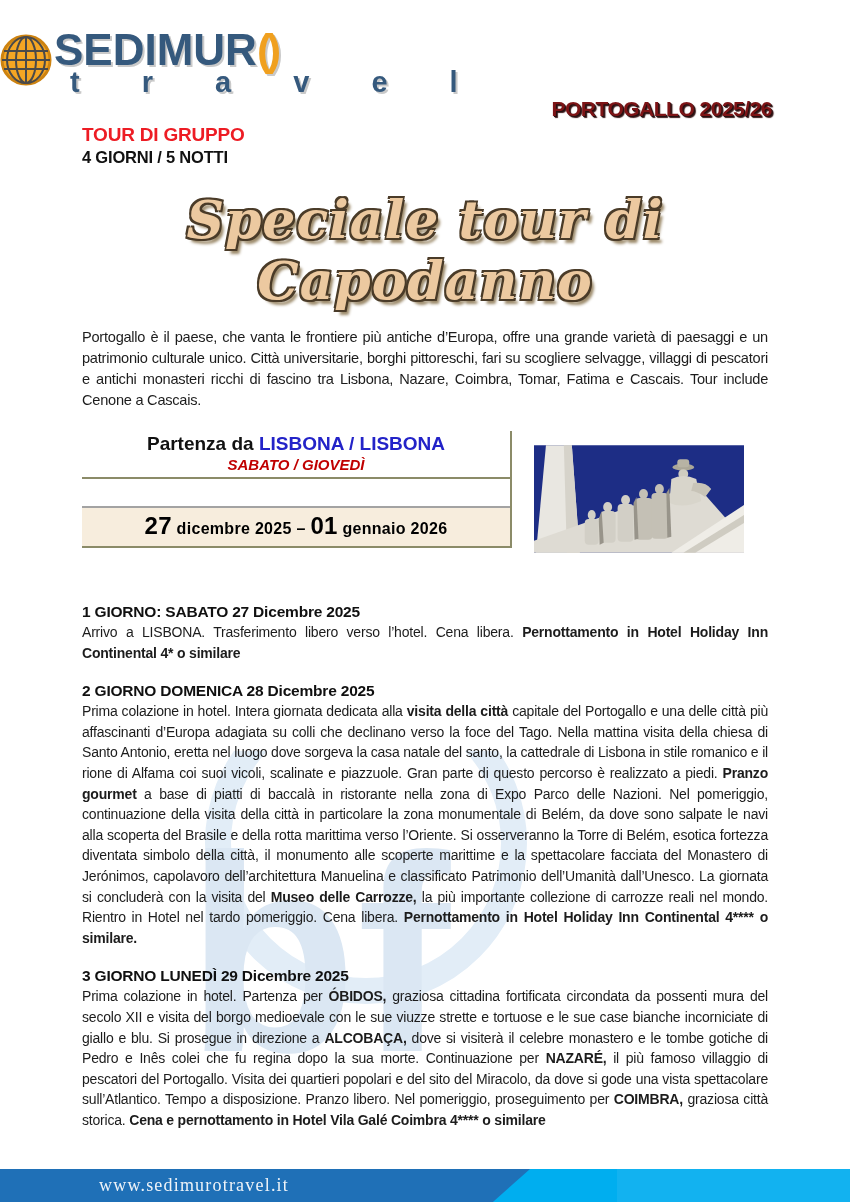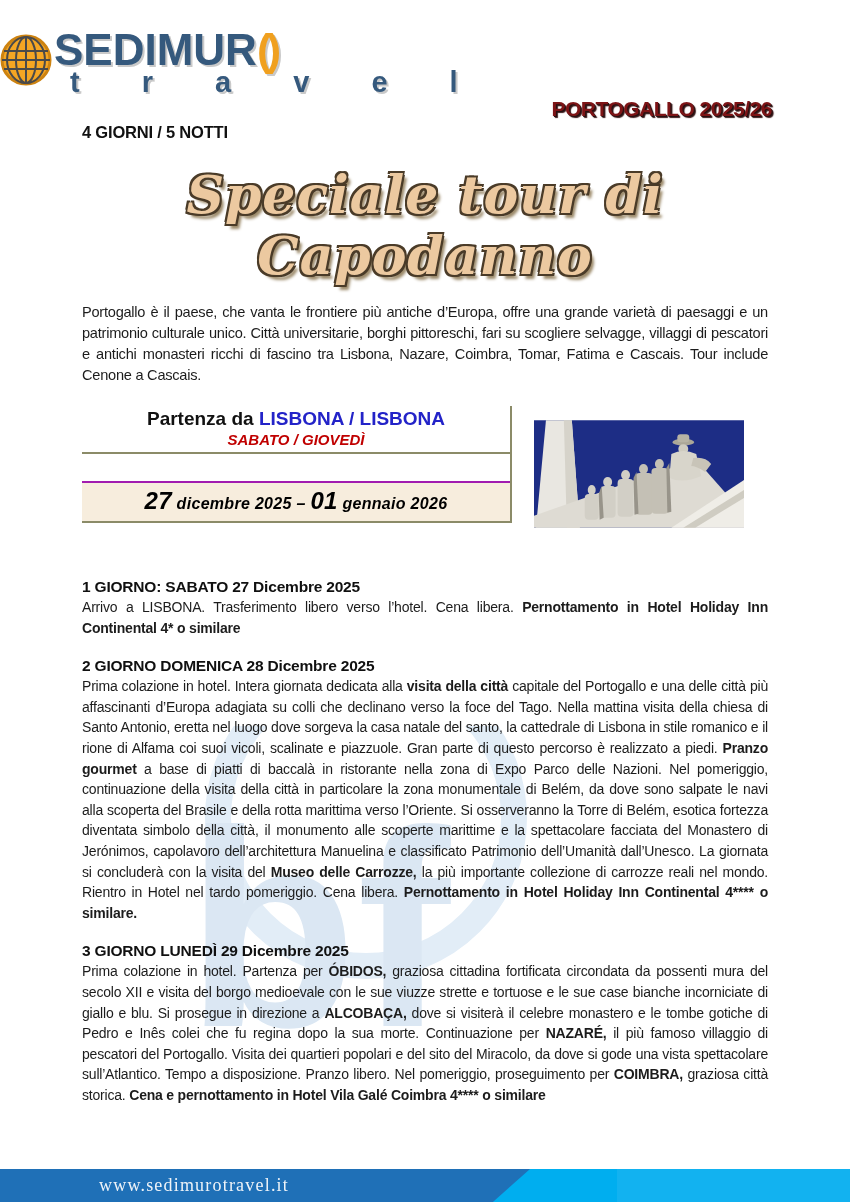--- a/index.html
+++ b/index.html
@@ -51,23 +51,23 @@
   
   .dep-section{display:flex;margin-top:20px;align-items:flex-start;}
   .dep-box{width:428px;border-right:2px solid #8b8b68;flex:0 0 auto;}
   .dep-header{text-align:center;padding:2px 0 4px;}
   .dep-line1{font-size:19px;font-weight:bold;color:#111;}
   .dep-city{color:#2323c8;}
   .dep-days{color:#c00000;font-weight:bold;font-style:italic;font-size:15px;margin-top:1px;}
   .dep-rule{border-top:2px solid #8b8b68;}
   .dep-gap{height:27px;}
   .dep-date{
-    background:#f7eddd;border-top:2px solid #a21caf;border-bottom:2px solid #8b8b68;
+    background:#f7eddd;border-top:2px solid #a3a3a3;border-bottom:2px solid #8b8b68;
     text-align:center;padding:4px 0 6px;
-    font-style:italic;font-weight:bold;font-size:16px;color:#000;letter-spacing:0.3px;
+    font-weight:bold;font-size:16px;color:#000;letter-spacing:0.3px;
   }
   .dep-date .big{font-size:24px;font-weight:bold;}
   .photo{width:210px;height:108px;margin-left:22px;margin-top:14px;flex:0 0 auto;}
   .photo svg{display:block;width:210px;height:108px;}
   
   .itinerary{position:relative;margin-top:50px;}
   .watermark{position:absolute;left:34px;top:148px;width:540px;height:350px;z-index:0;pointer-events:none;}
   .day{position:relative;z-index:1;}
   .day-heading{
     font-size:15.5px;font-weight:bold;color:#101010;margin:0;letter-spacing:-0.2px;
@@ -113,20 +113,21 @@
         <div class="travel">t r a v e l</div>
       </span>
     </div>
   </div>
 
   <div class="edition-row">
     <span class="edition">PORTOGALLO 2025/26</span>
   </div>
 
   <div class="content">
+    <div class="tour-type">TOUR DI GRUPPO</div>
     <div class="duration">4 GIORNI / 5 NOTTI</div>
 
     <div class="script-title">Speciale tour di Capodanno</div>
 
     <p class="intro">Portogallo è il paese, che vanta le frontiere più antiche d’Europa, offre una grande varietà di paesaggi e un patrimonio culturale unico. Città universitarie, borghi pittoreschi, fari su scogliere selvagge, villaggi di pescatori e antichi monasteri ricchi di fascino tra Lisbona, Nazare, Coimbra, Tomar, Fatima e Cascais. Tour include Cenone a Cascais.</p>
 
     <div class="dep-section">
       <div class="dep-box">
         <div class="dep-header">
           <div class="dep-line1">

